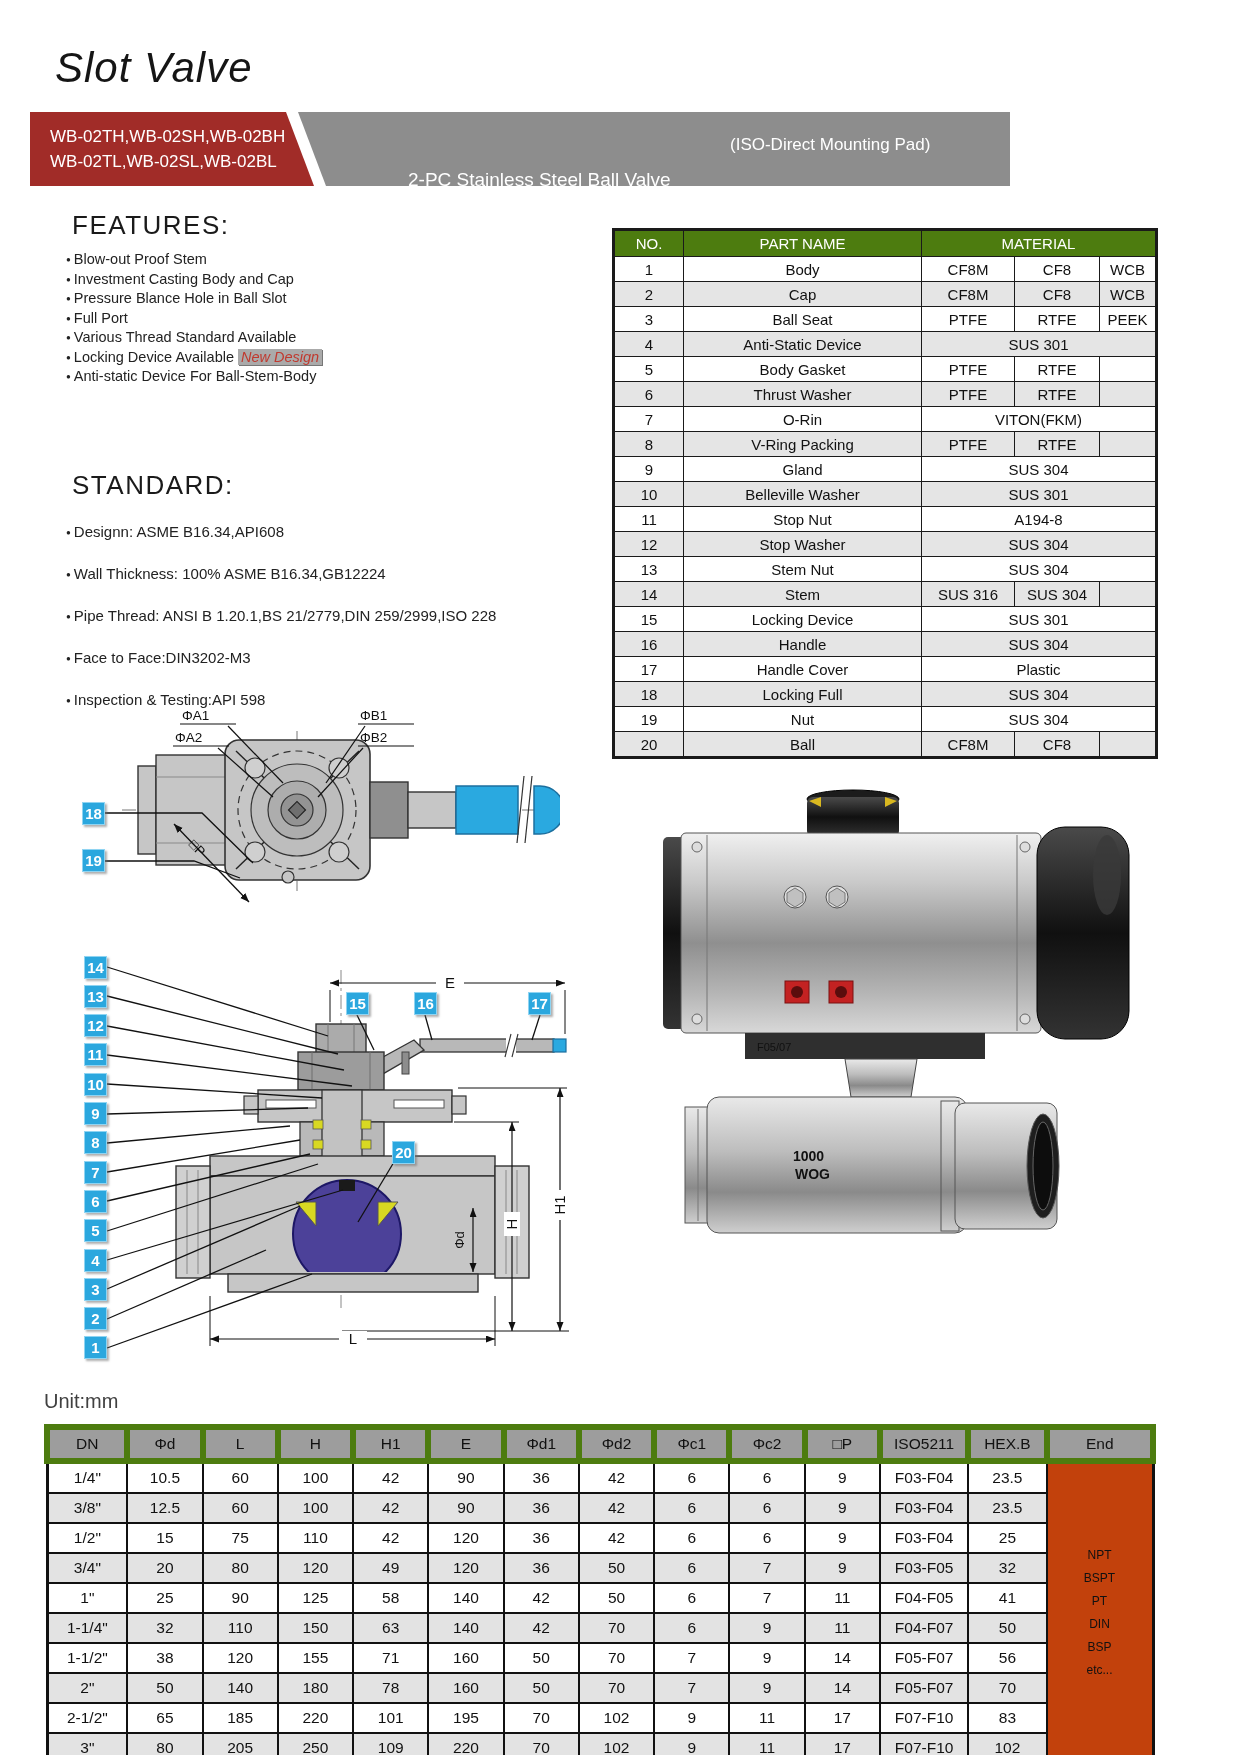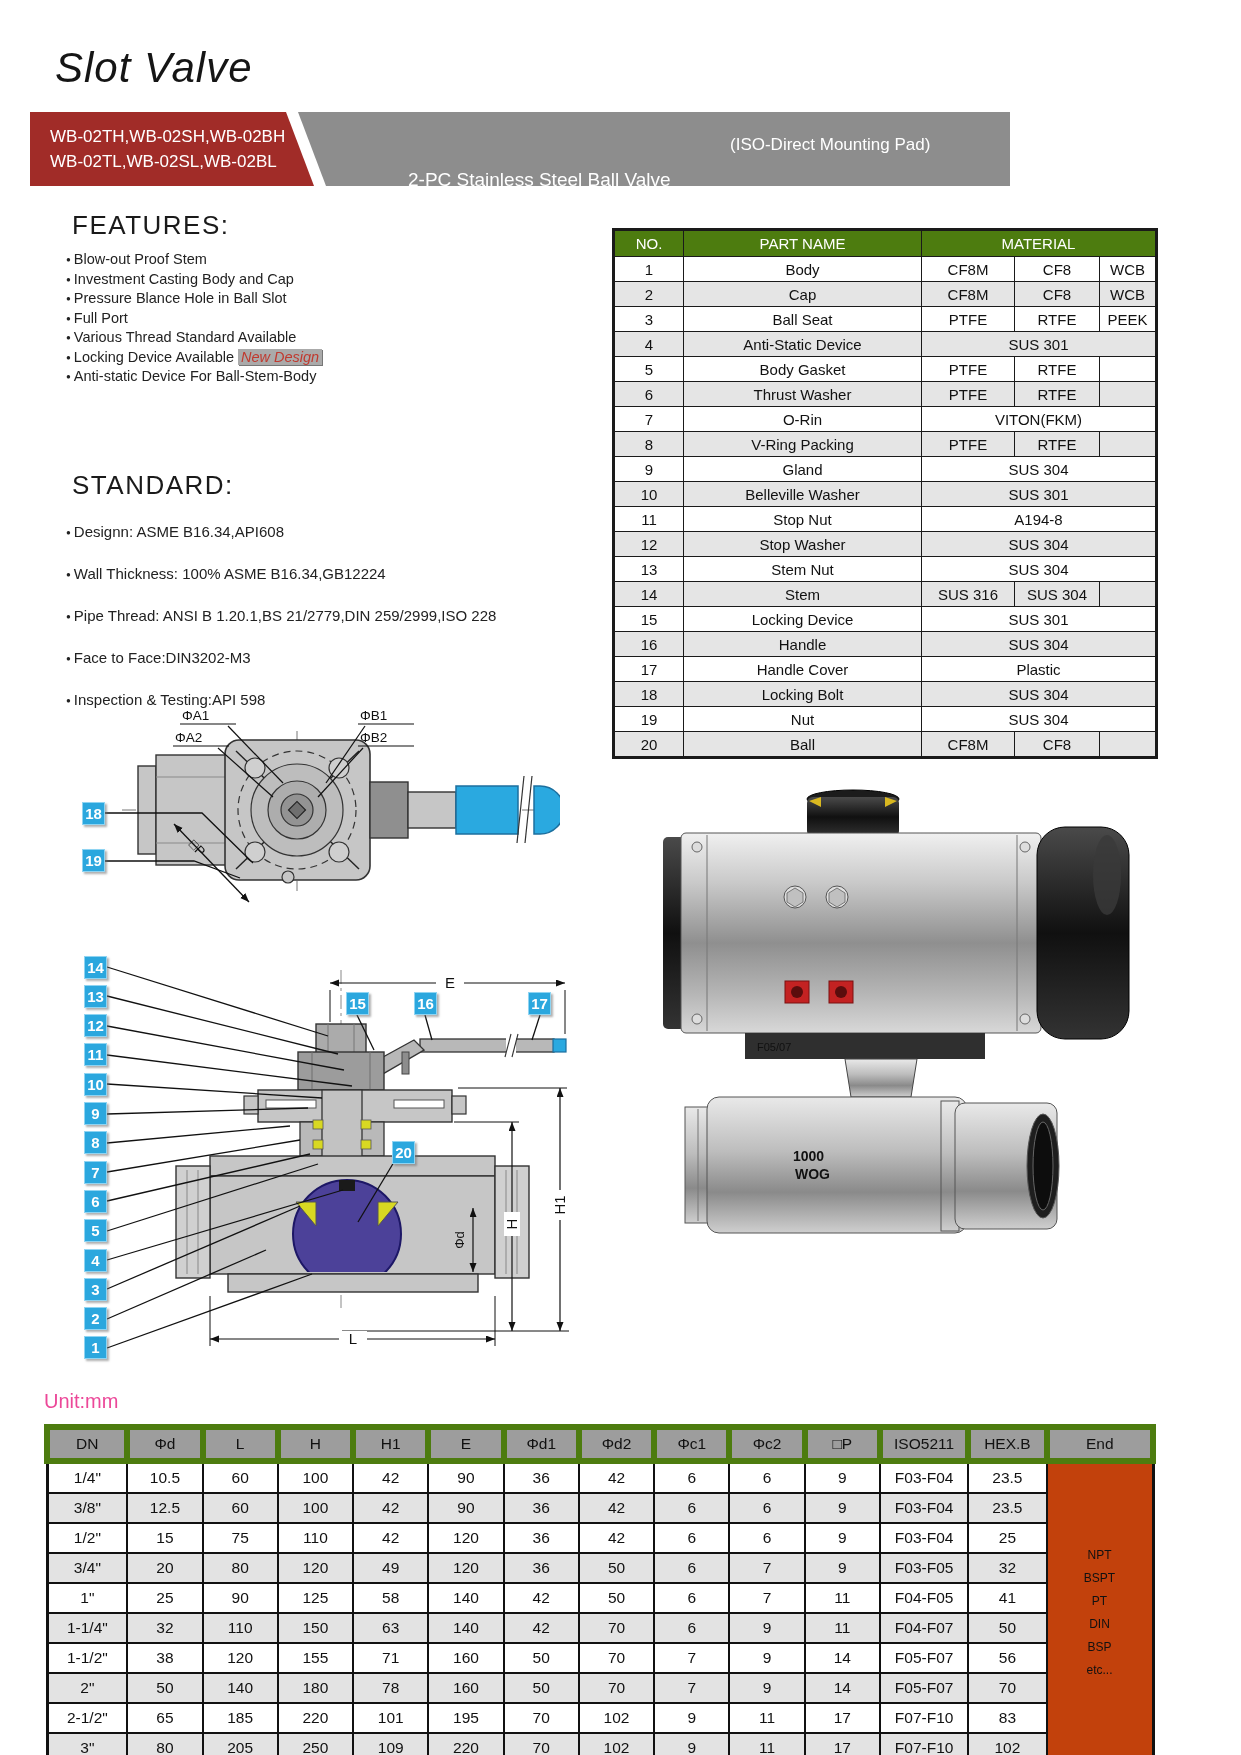--- a/index.html
+++ b/index.html
@@ -23,21 +23,21 @@
   .std .bullet-row{font-size:15px;line-height:21px;margin-top:20px;}
   .dot{font-size:8px;vertical-align:2px;margin-right:3px;}
   .new-badge{background:#aaa;color:#c0392f;font-style:italic;padding:0 3px;margin-left:4px;box-shadow:1px 1px 0 #777;}
   
   .parts{position:absolute;left:612px;top:228px;width:543px;border-collapse:collapse;table-layout:fixed;
          font-size:15px;color:#111;border:3px solid #1a1a1a;}
   .parts th{background:#4d7c0f;color:#fff;font-weight:400;height:25px;border:1.5px solid #1a1a1a;padding:0;}
   .parts td{height:24px;text-align:center;border:1.5px solid #1a1a1a;padding:0;white-space:nowrap;overflow:hidden;}
   .parts tr.stripe td{background:#e5e5e5;}
   
-  .unit{position:absolute;left:44px;top:1390px;font-size:20px;color:#ec4899;}
+  .unit{position:absolute;left:44px;top:1390px;font-size:20px;color:#404040;}
   .dims{position:absolute;left:44px;top:1424px;width:1112px;border-collapse:collapse;table-layout:fixed;
         font-size:15.5px;color:#111;border:3px solid #111;}
   .dims th{background:#9d9d9d;color:#111;font-weight:400;height:28px;border:6px solid #4d7c0f;padding:0;}
   .dims td{height:28px;text-align:center;border:2px solid #111;padding:0;white-space:nowrap;}
   .dims tr.stripe td{background:#e3e3e3;}
   .dims td.endcell{background:#c2410c;font-size:12px;line-height:23px;vertical-align:middle;}
   
   .co{position:absolute;width:23px;height:23px;background:#2ba7de;border:1px solid #8fd4f2;box-sizing:border-box;
       color:#fff;font-size:15px;font-weight:bold;display:flex;align-items:center;justify-content:center;
       box-shadow:2px 2px 2px rgba(110,110,110,.55);z-index:5;}
@@ -199,21 +199,21 @@
           <td>Handle</td>
           <td colspan="3">SUS 304</td>
         </tr>
         <tr>
           <td>17</td>
           <td>Handle Cover</td>
           <td colspan="3">Plastic</td>
         </tr>
         <tr class="stripe">
           <td>18</td>
-          <td>Locking Bolt</td>
+          <td>Locking Full</td>
           <td colspan="3">SUS 304</td>
         </tr>
         <tr>
           <td>19</td>
           <td>Nut</td>
           <td colspan="3">SUS 304</td>
         </tr>
         <tr class="stripe">
           <td>20</td>
           <td>Ball</td>

